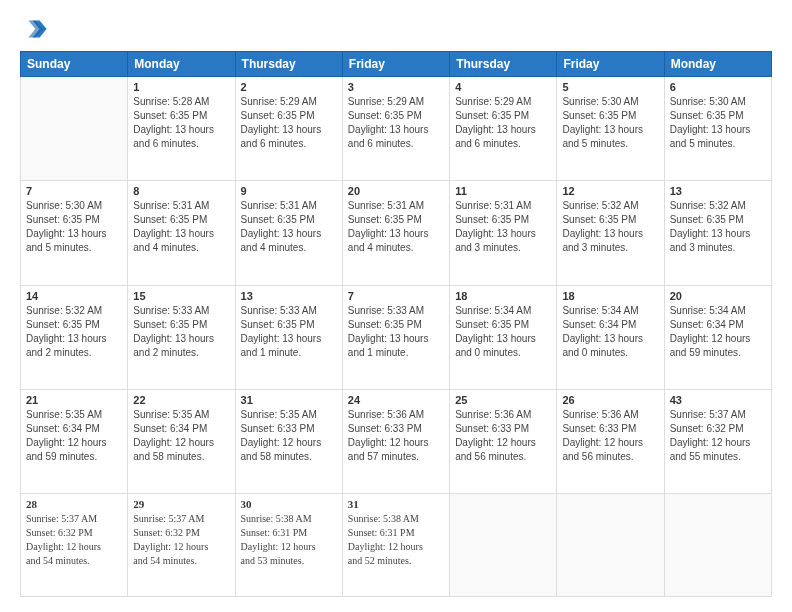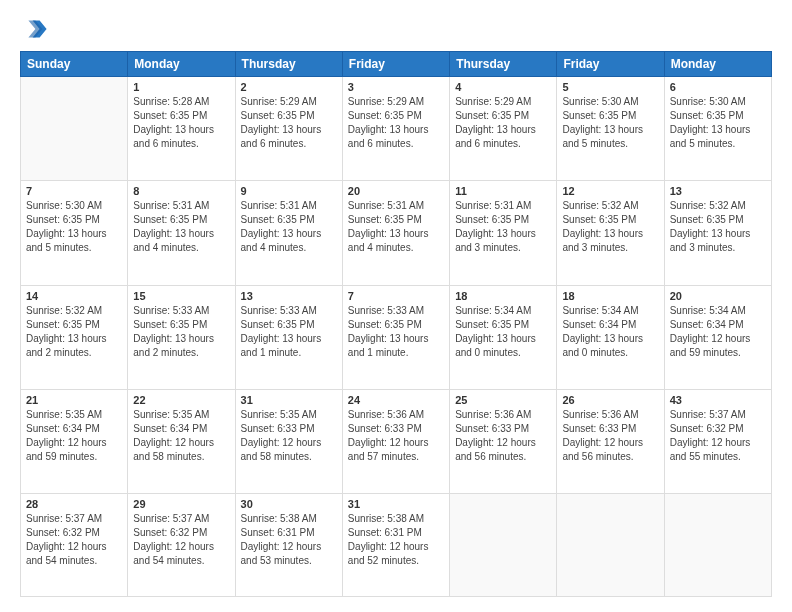--- a/index.html
+++ b/index.html
@@ -88,20 +88,21 @@
       display: block;
       margin-bottom: 2px;
     }
     .day-info {
       font-size: 10px;
       color: #444;
       line-height: 1.4;
     }
     .last-row td {
       height: 70px;
+      font-family: Liberation Serif, serif;
     }
   </style>
 </head>
 <body>
 
 <div class="page">
   <div class="header">
     <div class="logo">
       <svg class="logo-icon" viewBox="0 0 40 40">
         <polygon points="28,8 38,20 28,32 18,32 28,20 18,8" fill="#2878c3"></polygon>

